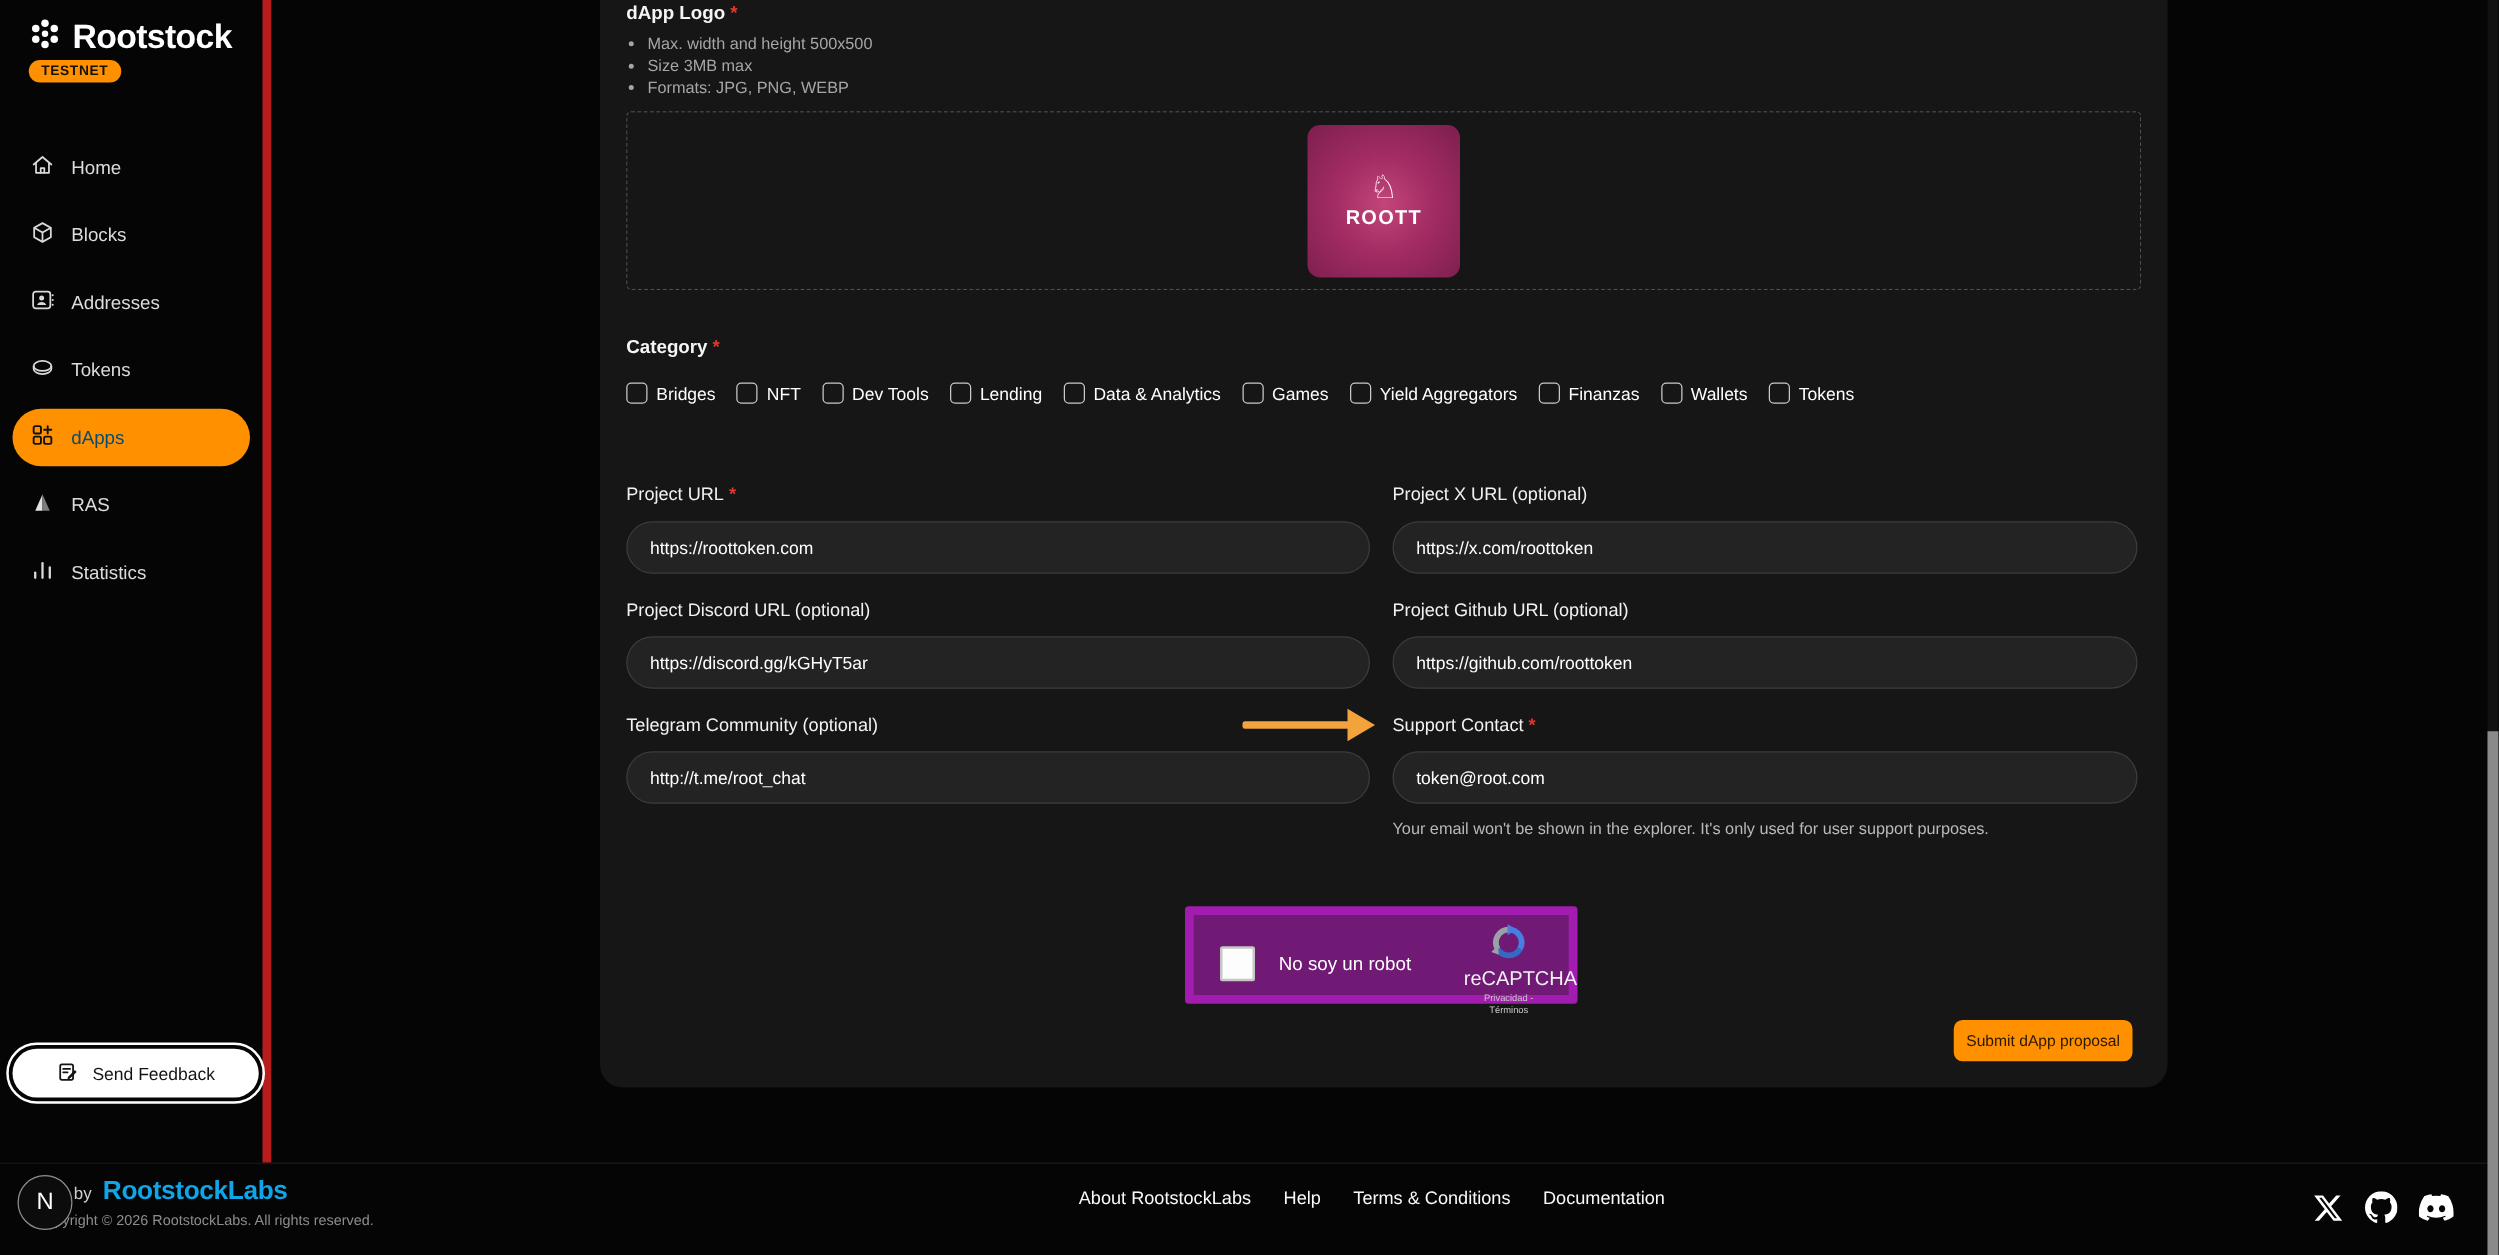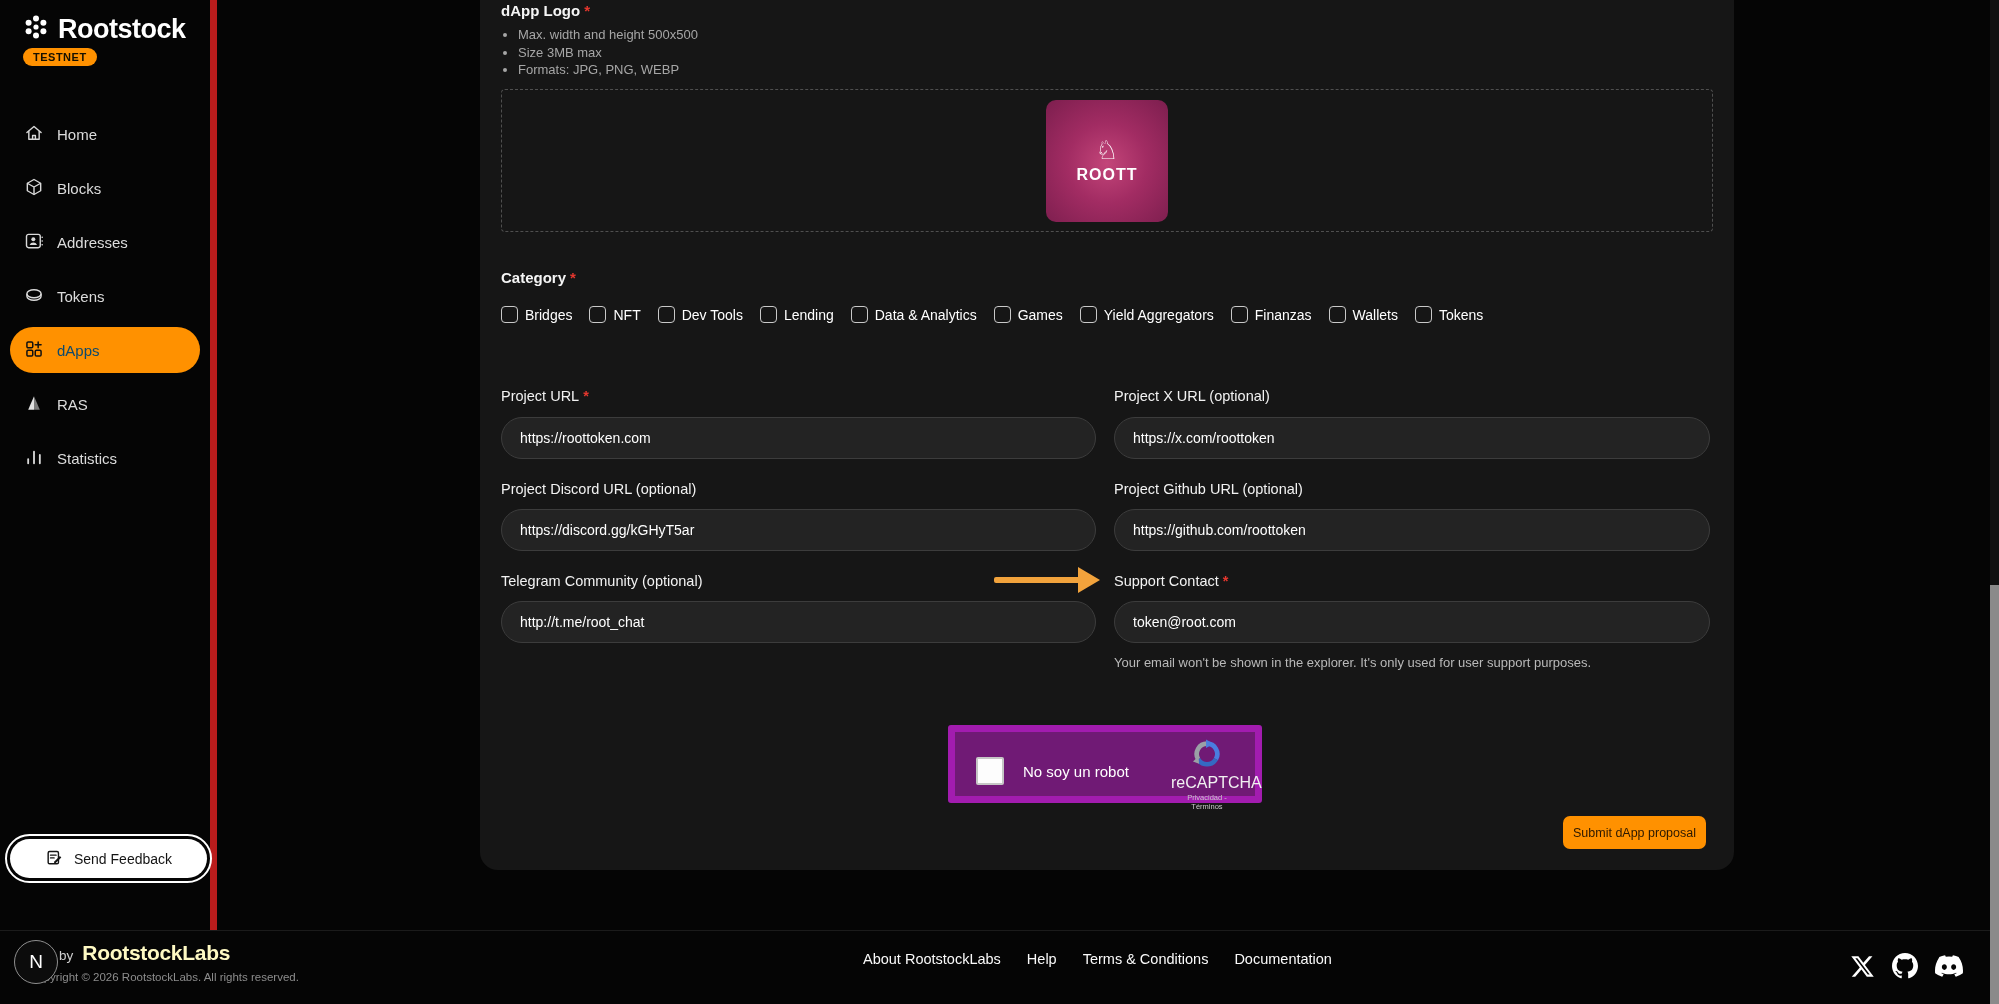--- a/index.html
+++ b/index.html
@@ -46,21 +46,21 @@
   .captcha-brand { position:absolute; right:12px; top:7px; width:72px; text-align:center; }
   .captcha-brand-name { color:#f1f1f1; font-size:16px; margin-top:1px; }
   .captcha-links { color:#c9c9c9; font-size:7.5px; margin-top:1px; }
 
   .submit-btn { position:absolute; left:1083px; top:840px; width:143px; height:33px; background:#ff9100; border:none; border-radius:7px; color:#2b1800; font-size:12.5px; font-weight:500; cursor:pointer; font-family:"Liberation Sans", sans-serif; }
 
   
   .footer { position:absolute; left:0; top:930px; width:1999px; height:74px; background:#050505; border-top:1px solid #1b1b1b; z-index:2; }
   .built-line { position:absolute; left:29px; top:10px; display:flex; align-items:baseline; gap:9px; }
   .built-by { color:#cfcfcf; font-size:13.5px; }
-  .org-name { color:#fef9c3; font-size:21px; font-weight:700; letter-spacing:-0.3px;text-align:right; }
+  .org-name { color:#0ea5e9; font-size:21px; font-weight:700; letter-spacing:-0.3px;text-align:right; }
   .copyright { position:absolute; left:29px; top:40px; color:#8d8d8d; font-size:11.5px; }
   .n-overlay { position:absolute; left:14px; top:9px; width:44px; height:44px; border-radius:50%; background:#0c0c0c; border:1.5px solid #8f8f8f; color:#fff; font-size:19px; display:flex; align-items:center; justify-content:center; z-index:8; cursor:pointer; }
   .footer-links { position:absolute; left:863px; top:20px; display:flex; gap:26px; }
   .footer-links span { color:#fafafa; font-size:14.5px; cursor:pointer; }
   .social { position:absolute; left:1850px; top:21px; display:flex; align-items:center; gap:17px; }
   .social svg { cursor:pointer; }
 
   
   .scrollbar-track { position:absolute; right:0; top:0; width:9px; height:1004px; background:#111; z-index:9; }
   .scrollbar-thumb { position:absolute; right:0; top:585px; width:9px; height:419px; background:#8a8a8a; cursor:pointer; }

